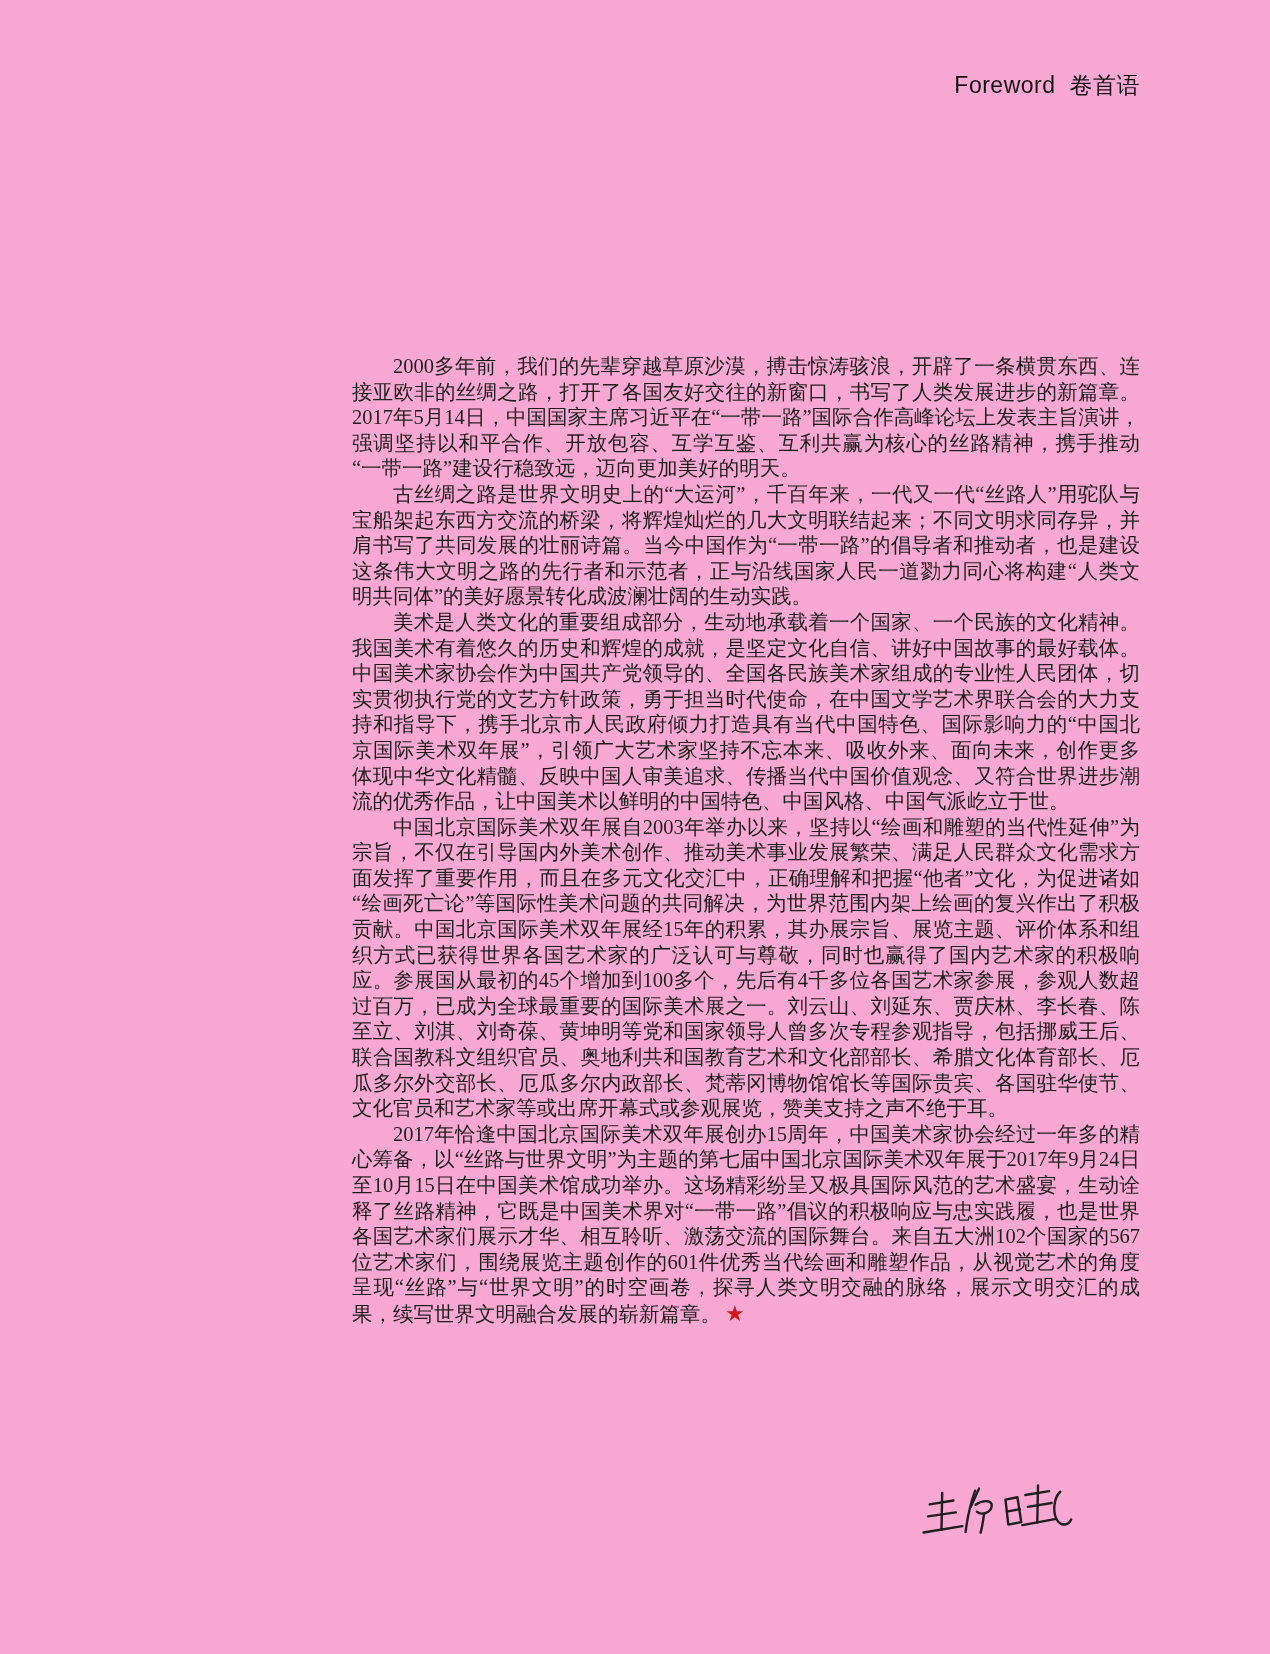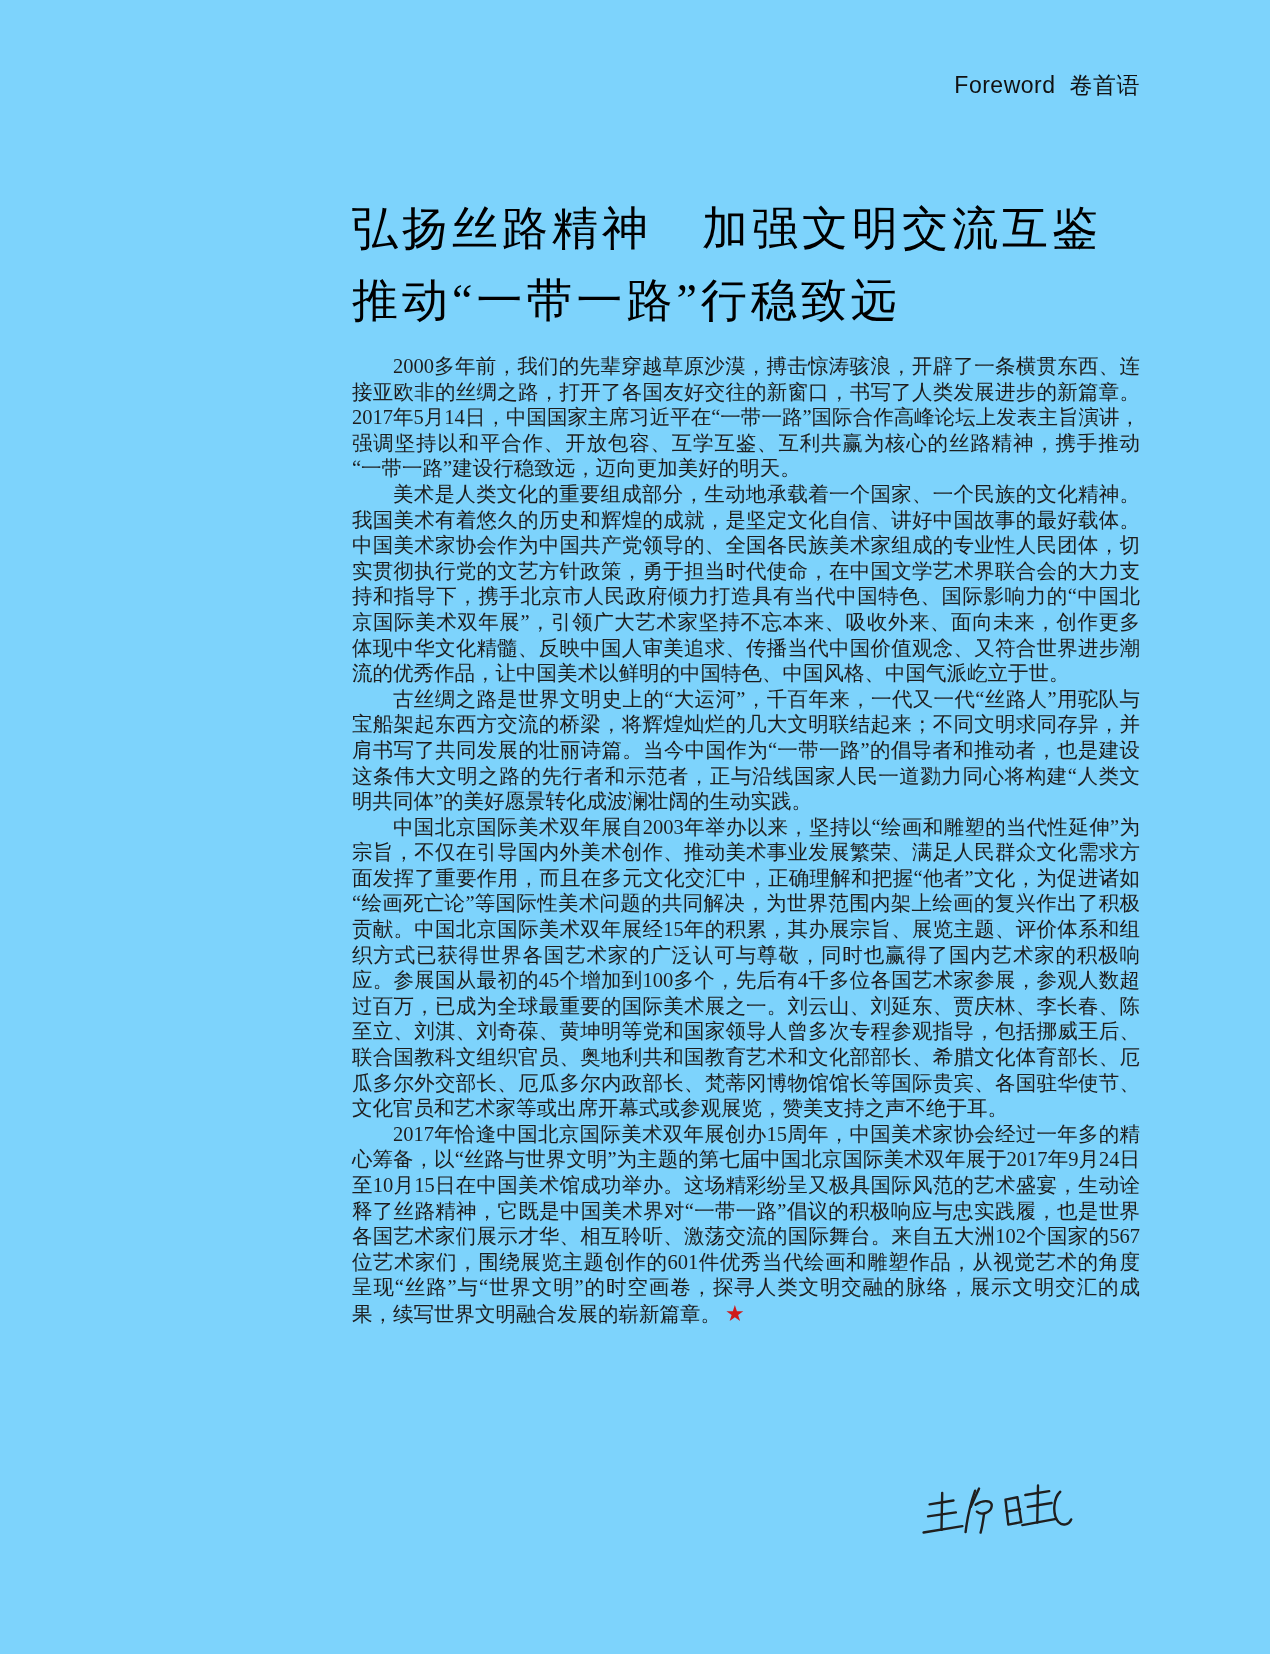--- a/index.html
+++ b/index.html
@@ -1,20 +1,20 @@
 <!DOCTYPE html>
 <html lang="zh"><head>
 <meta charset="utf-8">
 <style>
   html,body{margin:0;padding:0;background:#e8e8e8;}
   .page{
     position:relative;
     width:1270px;height:1654px;
     margin:0 auto;
-    background:#7dd3fc;
+    background:#f9a8d4;
     overflow:hidden;
     font-family:"Liberation Serif","DejaVu Serif",serif;
     color:#1c1c1c;
   }
   .header{
     position:absolute;
     top:70px;right:130px;
     font-family:"Liberation Sans","DejaVu Sans",sans-serif;
     font-size:23px;
     color:#111;
@@ -70,29 +70,25 @@
 </style>
 </head>
 <body>
 
 <div class="page">
 
   <div class="header">
     <span class="en">Foreword</span><span class="zh">卷首语</span>
   </div>
 
-  <h1 class="title">
-    <span class="t-line">弘扬丝路精神　加强文明交流互鉴</span>
-    <span class="t-line">推动“一带一路”行稳致远</span>
-  </h1>
 
   <div class="body-col">
     <p><span>2000多年前，我们的先辈穿越草原沙漠，搏击惊涛骇浪，开辟了一条横贯东西、连接亚欧非的丝绸之路，打开了各国友好交往的新窗口，书写了人类发展进步的新篇章。2017年5月14日，中国国家主席习近平在“一带一路”国际合作高峰论坛上发表主旨演讲，强调坚持以和平合作、开放包容、互学互鉴、互利共赢为核心的丝路精神，携手推动“一带一路”建设行稳致远，迈向更加美好的明天。</span></p>
+    <p><span>古丝绸之路是世界文明史上的“大运河”，千百年来，一代又一代“丝路人”用驼队与宝船架起东西方交流的桥梁，将辉煌灿烂的几大文明联结起来；不同文明求同存异，并肩书写了共同发展的壮丽诗篇。当今中国作为“一带一路”的倡导者和推动者，也是建设这条伟大文明之路的先行者和示范者，正与沿线国家人民一道勠力同心将构建“人类文明共同体”的美好愿景转化成波澜壮阔的生动实践。</span></p>
     <p><span>美术是人类文化的重要组成部分，生动地承载着一个国家、一个民族的文化精神。我国美术有着悠久的历史和辉煌的成就，是坚定文化自信、讲好中国故事的最好载体。中国美术家协会作为中国共产党领导的、全国各民族美术家组成的专业性人民团体，切实贯彻执行党的文艺方针政策，勇于担当时代使命，在中国文学艺术界联合会的大力支持和指导下，携手北京市人民政府倾力打造具有当代中国特色、国际影响力的“中国北京国际美术双年展”，引领广大艺术家坚持不忘本来、吸收外来、面向未来，创作更多体现中华文化精髓、反映中国人审美追求、传播当代中国价值观念、又符合世界进步潮流的优秀作品，让中国美术以鲜明的中国特色、中国风格、中国气派屹立于世。</span></p>
-    <p><span>古丝绸之路是世界文明史上的“大运河”，千百年来，一代又一代“丝路人”用驼队与宝船架起东西方交流的桥梁，将辉煌灿烂的几大文明联结起来；不同文明求同存异，并肩书写了共同发展的壮丽诗篇。当今中国作为“一带一路”的倡导者和推动者，也是建设这条伟大文明之路的先行者和示范者，正与沿线国家人民一道勠力同心将构建“人类文明共同体”的美好愿景转化成波澜壮阔的生动实践。</span></p>
     <p><span>中国北京国际美术双年展自2003年举办以来，坚持以“绘画和雕塑的当代性延伸”为宗旨，不仅在引导国内外美术创作、推动美术事业发展繁荣、满足人民群众文化需求方面发挥了重要作用，而且在多元文化交汇中，正确理解和把握“他者”文化，为促进诸如“绘画死亡论”等国际性美术问题的共同解决，为世界范围内架上绘画的复兴作出了积极贡献。中国北京国际美术双年展经15年的积累，其办展宗旨、展览主题、评价体系和组织方式已获得世界各国艺术家的广泛认可与尊敬，同时也赢得了国内艺术家的积极响应。参展国从最初的45个增加到100多个，先后有4千多位各国艺术家参展，参观人数超过百万，已成为全球最重要的国际美术展之一。刘云山、刘延东、贾庆林、李长春、陈至立、刘淇、刘奇葆、黄坤明等党和国家领导人曾多次专程参观指导，包括挪威王后、联合国教科文组织官员、奥地利共和国教育艺术和文化部部长、希腊文化体育部长、厄瓜多尔外交部长、厄瓜多尔内政部长、梵蒂冈博物馆馆长等国际贵宾、各国驻华使节、文化官员和艺术家等或出席开幕式或参观展览，赞美支持之声不绝于耳。</span></p>
     <p><span>2017年恰逢中国北京国际美术双年展创办15周年，中国美术家协会经过一年多的精心筹备，以“丝路与世界文明”为主题的第七届中国北京国际美术双年展于2017年9月24日至10月15日在中国美术馆成功举办。这场精彩纷呈又极具国际风范的艺术盛宴，生动诠释了丝路精神，它既是中国美术界对“一带一路”倡议的积极响应与忠实践履，也是世界各国艺术家们展示才华、相互聆听、激荡交流的国际舞台。来自五大洲102个国家的567位艺术家们，围绕展览主题创作的601件优秀当代绘画和雕塑作品，从视觉艺术的角度呈现“丝路”与“世界文明”的时空画卷，探寻人类文明交融的脉络，展示文明交汇的成果，续写世界文明融合发展的崭新篇章。</span><span class="star">★</span></p>
   </div>
 
   <div class="signature">
     <svg viewBox="0 0 156 78" xmlns="http://www.w3.org/2000/svg">
 
       <path d="M12 26 L36 23"></path>
       <path d="M10 38 L38 35"></path>
       <path d="M5 54 L44 49"></path>

